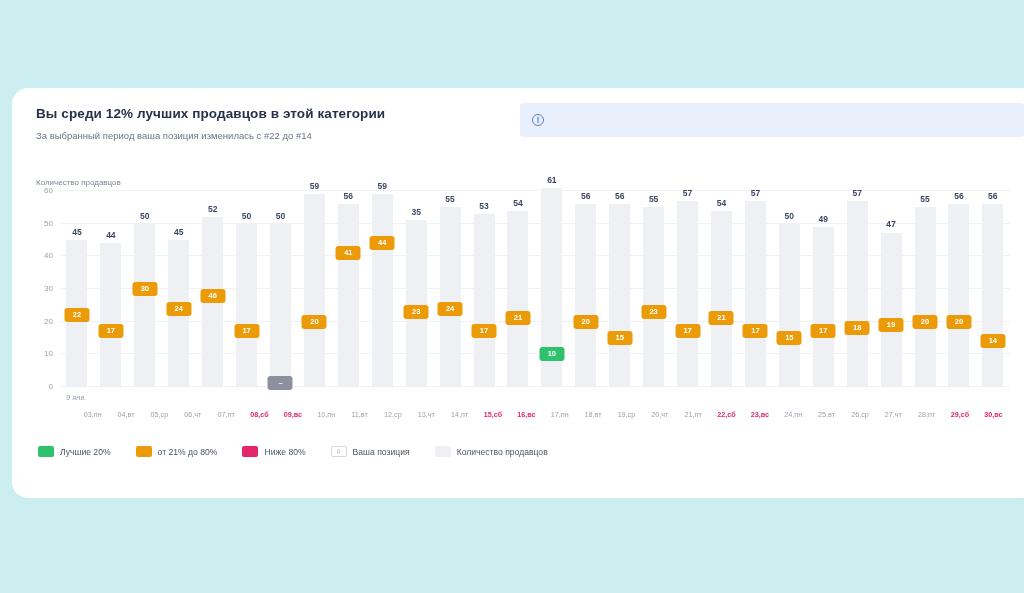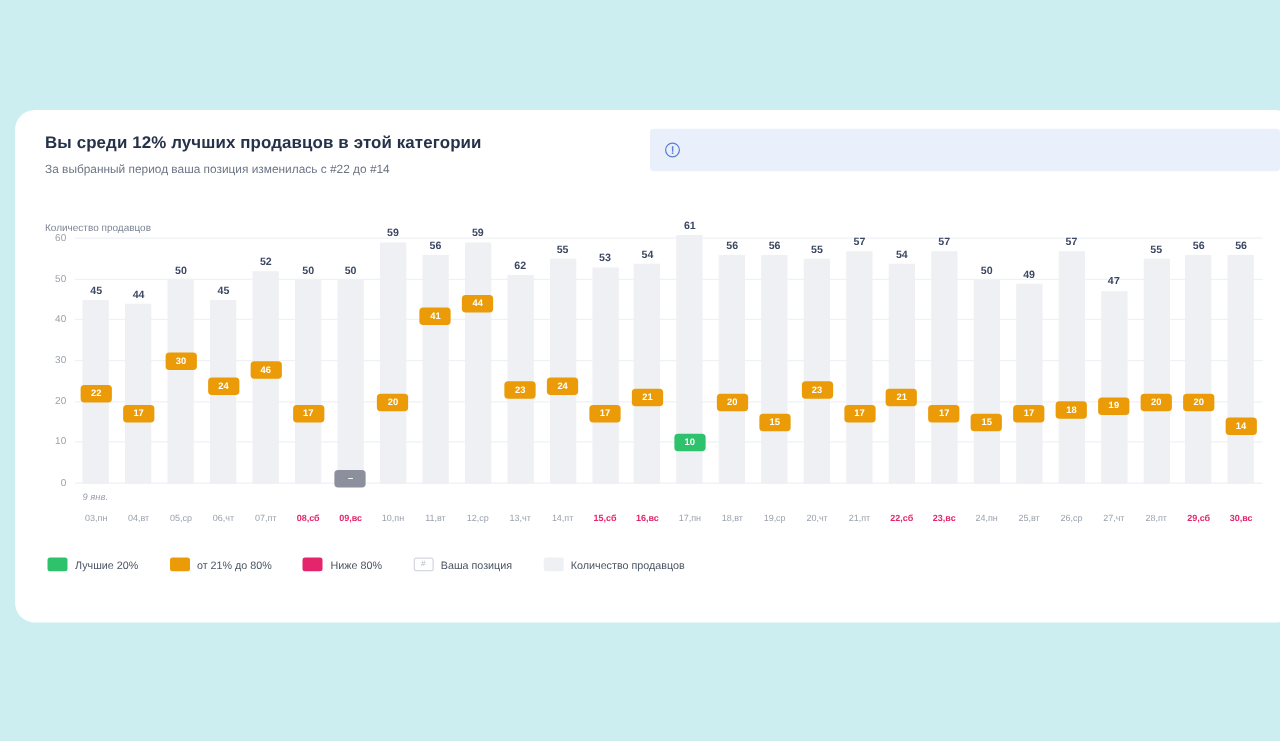--- a/index.html
+++ b/index.html
@@ -149,21 +149,21 @@
   .pos-badge.none   { background: #8b909c; }
 
   .month-label {
     position: absolute;
     font-size: 7.5px;
     color: #9aa1ac;
     font-style: italic;
   }
   .xaxis {
     position: relative;
-    margin-left: 28px;
+    margin-left: 44px;
     margin-right: 6px;
     display: flex;
     margin-top: 23px;
   }
   .xtick {
     flex: 1 1 0;
     text-align: center;
     font-size: 7.2px;
     color: #9aa1ac;
     white-space: nowrap;
@@ -297,21 +297,21 @@
             </div>
           </div>
           <div class="bar-col">
             <div class="bar" style="height: 192.733px;">
               <div class="bar-top-label">59</div>
               <div class="pos-badge mid" style="bottom: 143.733px;">44</div>
             </div>
           </div>
           <div class="bar-col">
             <div class="bar" style="height: 166.6px;">
-              <div class="bar-top-label">62</div>
+              <div class="bar-top-label">35</div>
               <div class="pos-badge mid" style="bottom: 75.1333px;">23</div>
             </div>
           </div>
           <div class="bar-col">
             <div class="bar" style="height: 179.667px;">
               <div class="bar-top-label">55</div>
               <div class="pos-badge mid" style="bottom: 78.4px;">24</div>
             </div>
           </div>
           <div class="bar-col">

